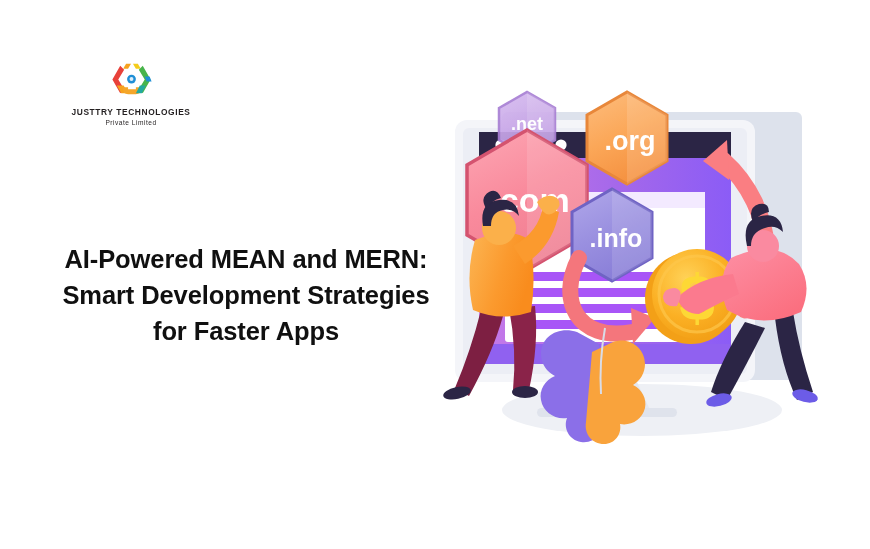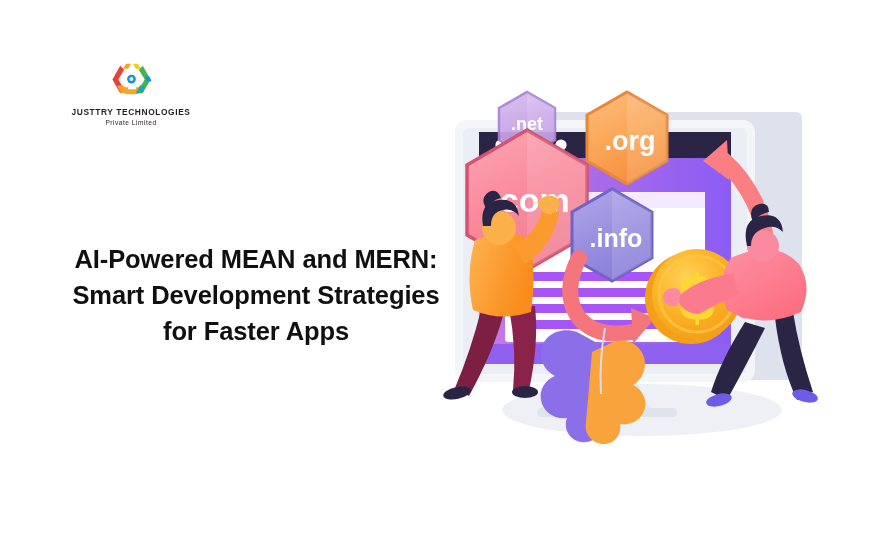--- a/index.html
+++ b/index.html
@@ -47,21 +47,21 @@
     font-weight: 400;
     letter-spacing: 0.5px;
     color: #231f20;
     margin-top: 2px;
     white-space: nowrap;
   }
 
   
   #headline {
     position: absolute;
-    left: 70px;
+    left: 60px;
     top: 224px;
     width: 372px;
     text-align: center;
     font-size: 25.5px;
     line-height: 36px;
     font-weight: 700;
     color: #101010;
     letter-spacing: -0.1px;
   }
 

